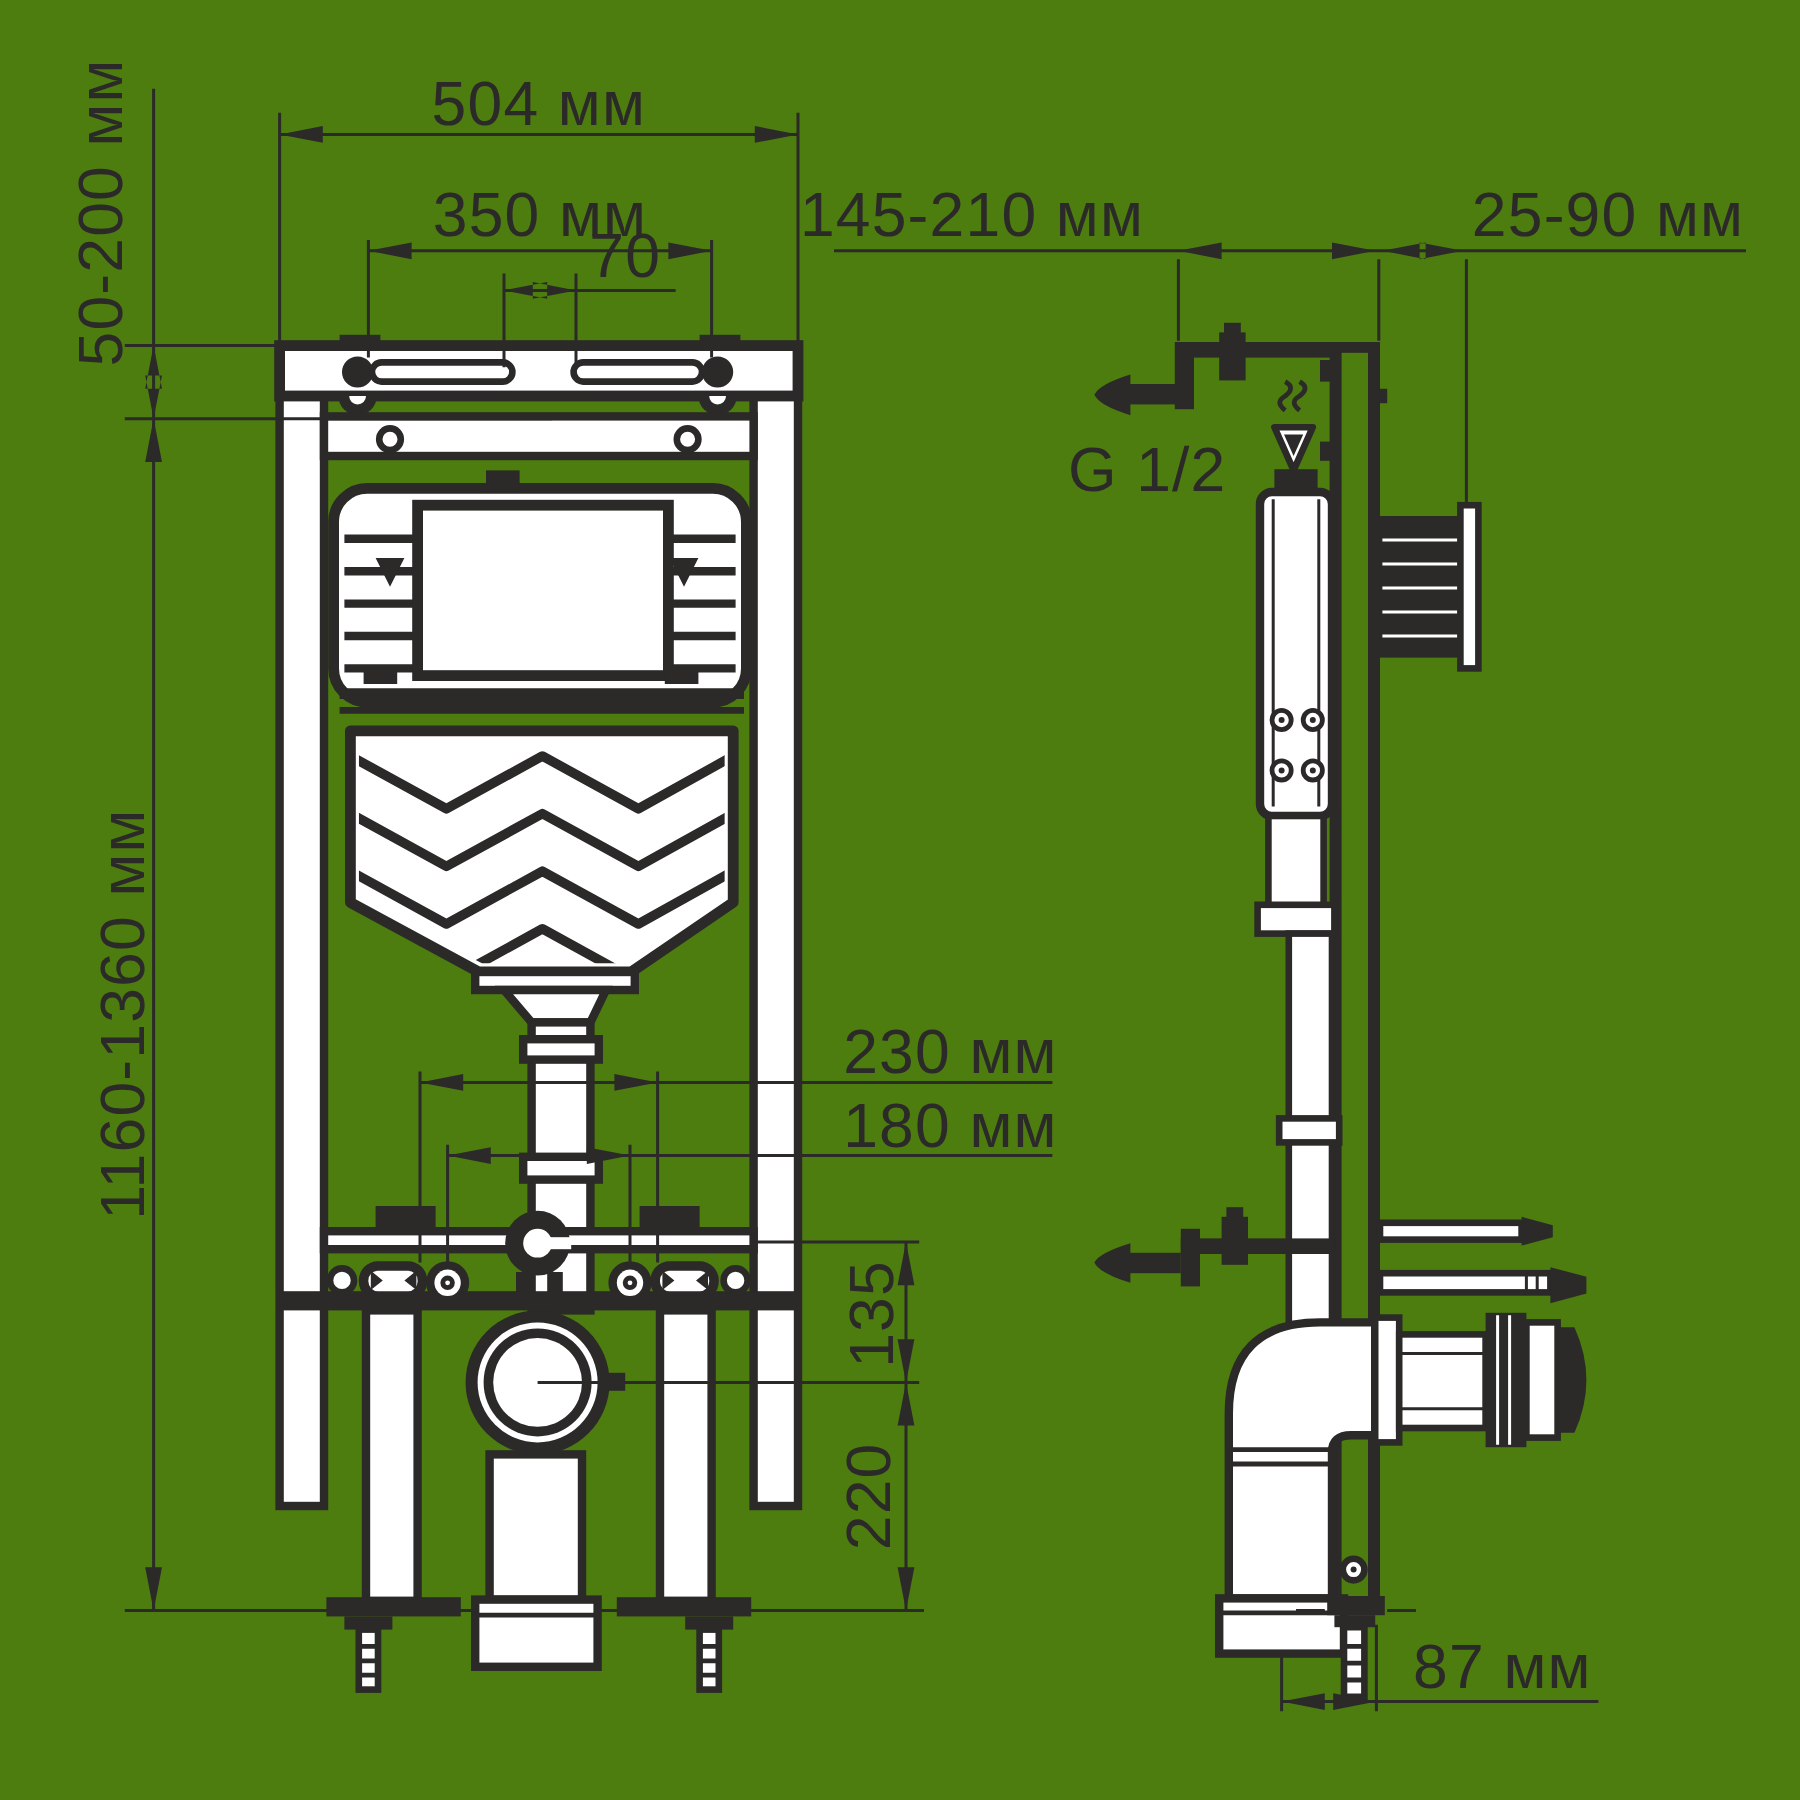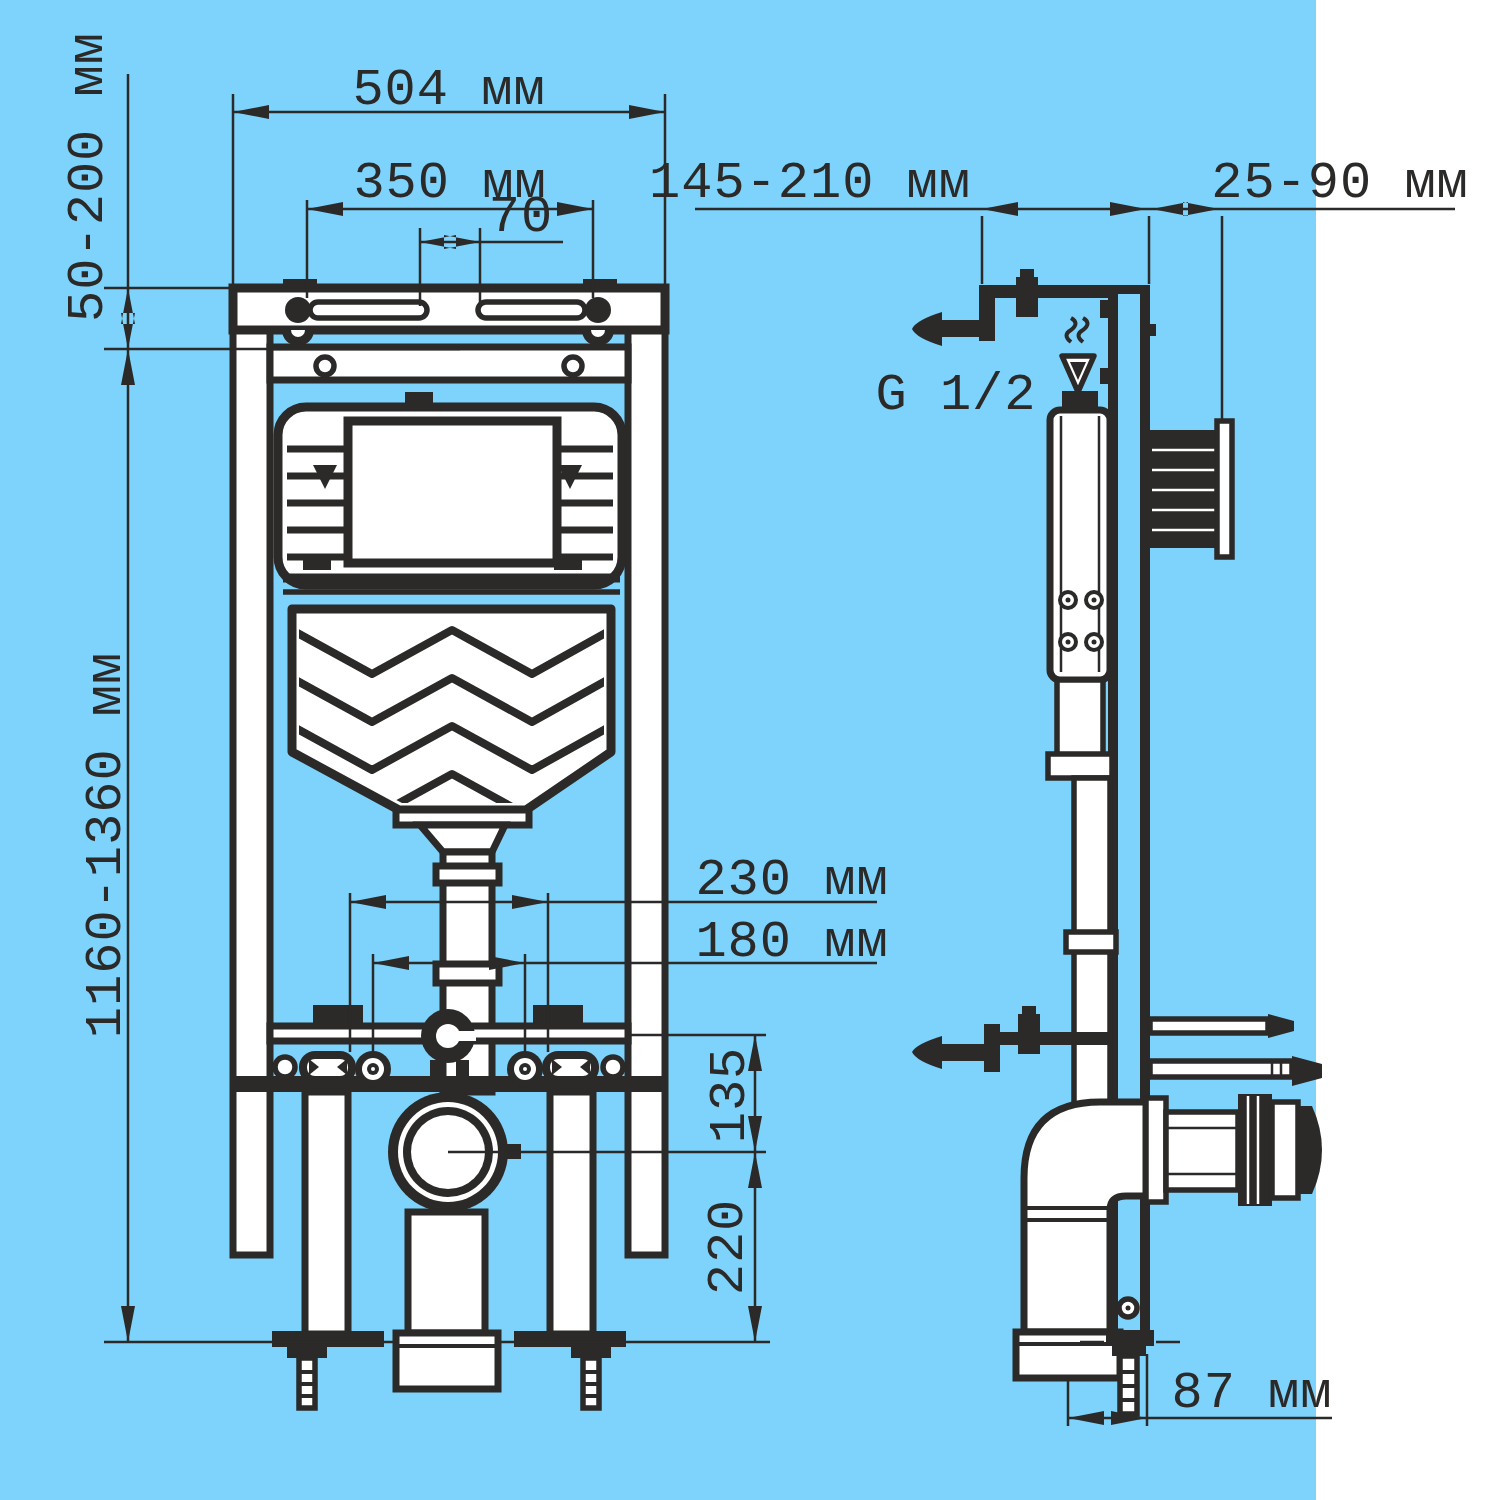--- a/index.html
+++ b/index.html
@@ -1,16 +1,16 @@
 <!DOCTYPE html>
 <html><head>
 <meta charset="utf-8">
 <style>
   html,body{margin:0;padding:0;background:#fff}
-  .stage{width:1316px;height:1500px;background:#7dd3fc;position:relative;font-family:Liberation Mono, monospace}
+  .stage{width:1500px;height:1500px;background:#4d7c0f;position:relative;font-family:Liberation Sans, sans-serif}
   svg{display:block}
   .s2{stroke:#2b2a29;stroke-width:2.5;fill:none}
   .s4{stroke:#2b2a29;stroke-width:4;fill:none}
   .s5{stroke:#2b2a29;stroke-width:5.5;fill:none}
   .s7{stroke:#2b2a29;stroke-width:7;fill:none}
   .s9{stroke:#2b2a29;stroke-width:9;fill:none}
   .w2{stroke:#fff;stroke-width:2.5;fill:none}
   .wf4{fill:#fff;stroke:#2b2a29;stroke-width:4}
   .wf5{fill:#fff;stroke:#2b2a29;stroke-width:5.5}
   .wf7{fill:#fff;stroke:#2b2a29;stroke-width:7}

